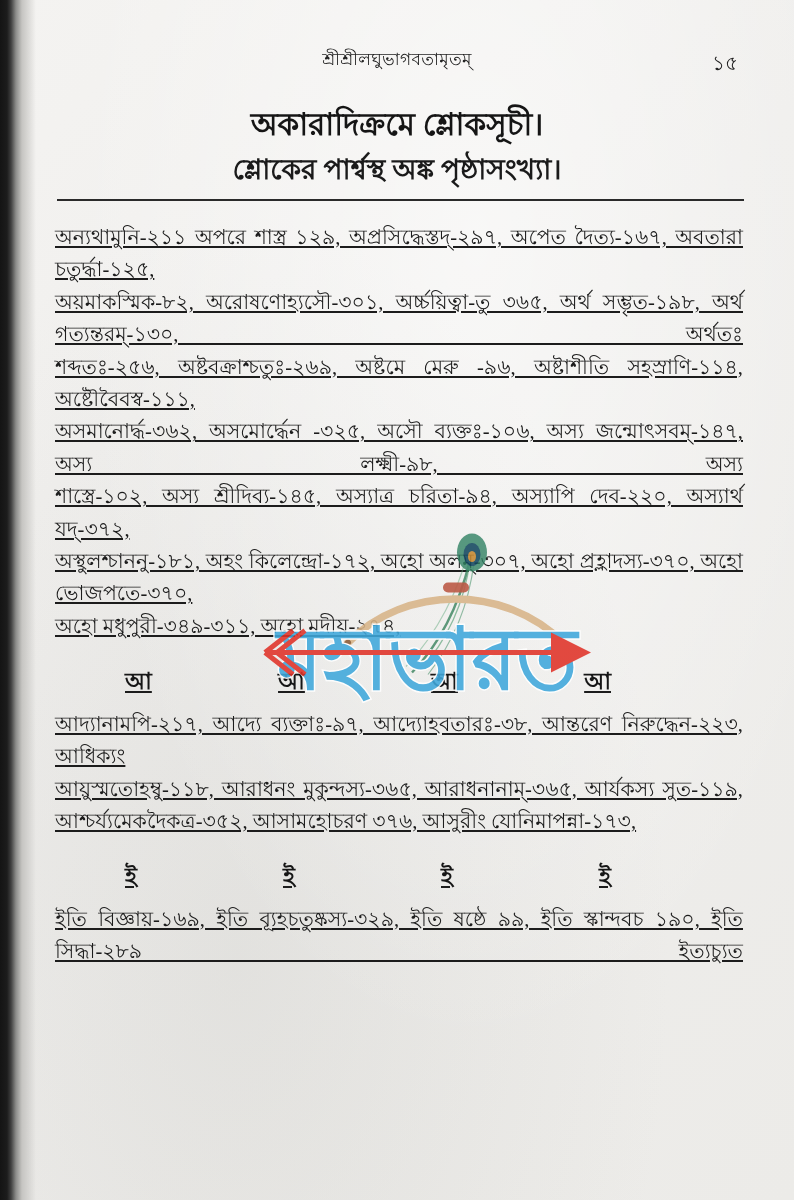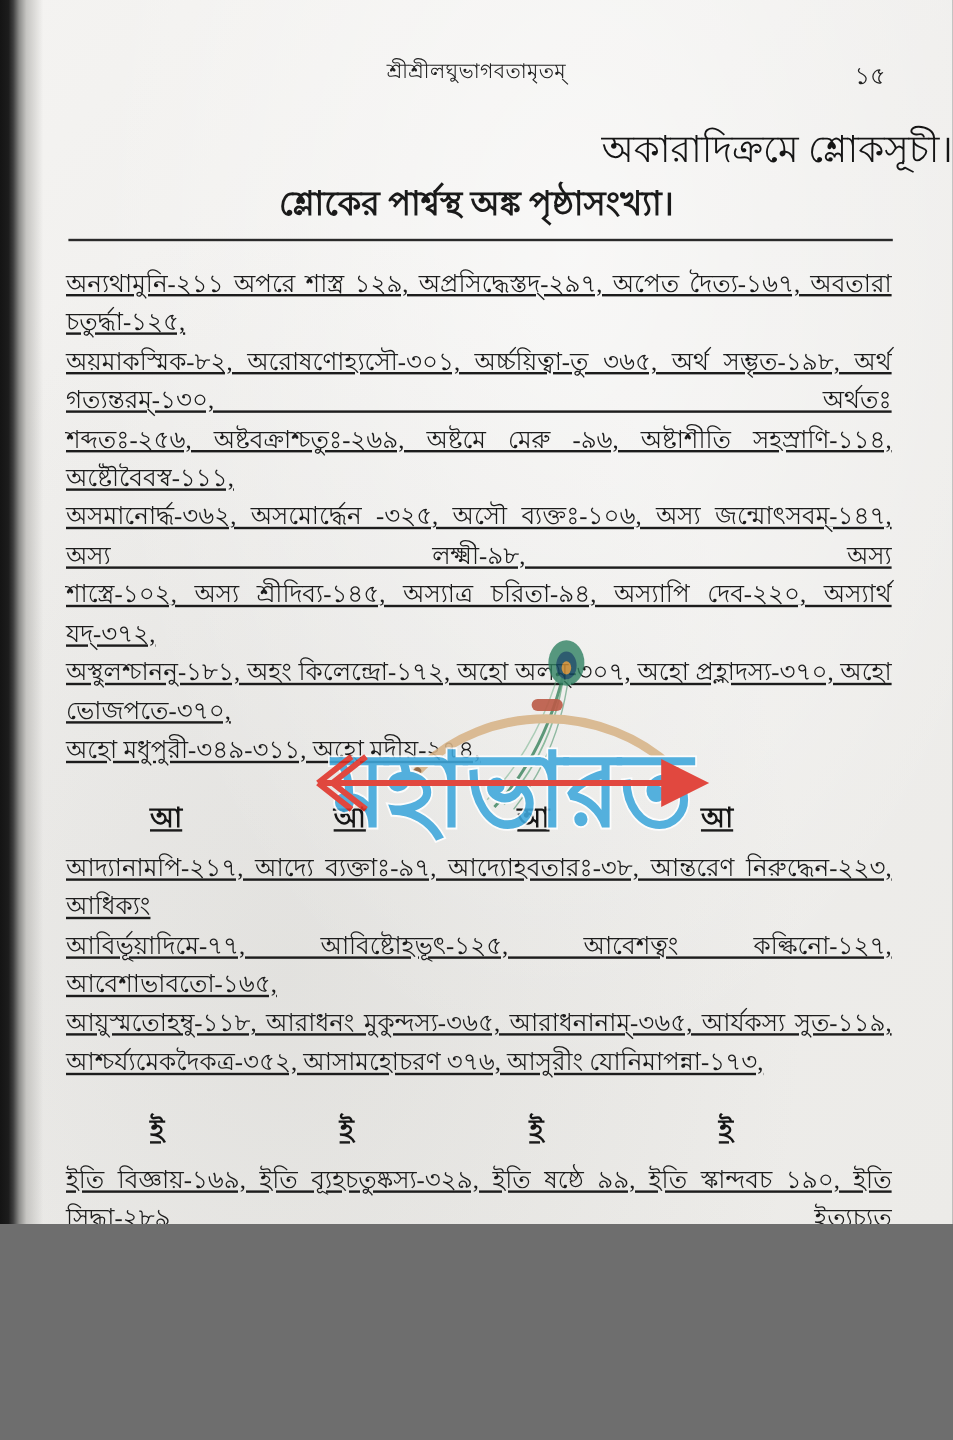--- a/index.html
+++ b/index.html
@@ -1,32 +1,32 @@
 <!DOCTYPE html>
 <html lang="bn"><head>
 <meta charset="utf-8">
 <style>
   html,body{margin:0;padding:0;}
   body{width:794px;height:1200px;overflow:hidden;background:#6e6e6e;}
   .sheet{
-    position:relative;width:794px;height:1020px;overflow:hidden;
+    position:relative;width:794px;height:1200px;overflow:hidden;
     background:
       radial-gradient(ellipse at 60% 20%, rgba(255,255,255,.55), rgba(255,255,255,0) 60%),
       radial-gradient(ellipse at 30% 80%, rgba(190,190,185,.25), rgba(190,190,185,0) 55%),
       linear-gradient(135deg,#f4f3f1 0%,#efeeec 45%,#ecebe8 100%);
     font-family:"Liberation Serif","DejaVu Serif",serif;
     color:#1c1c1c;
   }
   .spine{
     position:absolute;left:0;top:0;bottom:0;width:36px;pointer-events:none;
     background:linear-gradient(90deg,#141414 0px,#1c1c1c 7px,#3f3f3f 11px,#8d8d8b 16px,#c6c5c2 22px,rgba(242,241,239,0) 36px);
   }
   .running-head{position:absolute;top:46px;left:0;right:0;text-align:center;font-size:17px;letter-spacing:.3px;color:#222;}
   .folio{position:absolute;top:48px;right:56px;font-size:20px;color:#222;}
-  .main-title{position:absolute;top:100px;left:0;right:0;text-align:right;font-size:31px;font-weight:normal;color:#151515;}
+  .main-title{position:absolute;top:100px;left:0;right:0;text-align:center;font-size:31px;font-weight:bold;color:#151515;}
   .sub-title{position:absolute;top:148px;left:0;right:0;text-align:center;font-size:28px;font-weight:bold;color:#1a1a1a;}
   .rule{position:absolute;top:199px;left:57px;right:50px;border-top:2.5px solid #2a2a2a;}
   .body-text{position:absolute;top:221px;left:55px;right:51px;font-size:20.5px;line-height:32.4px;}
   .section{margin:0;text-decoration:underline;}
   .section-head{
     display:flex;justify-content:space-between;
     padding-left:70px;padding-right:132px;
     margin-top:24px;margin-bottom:9px;
     font-size:23px;font-weight:bold;color:#161616;
   }
@@ -64,21 +64,20 @@
         <div class="line last">অহো মধুপুরী-৩৪৯-৩১১, অহো মদীয়-২৭৪,</div>
       </div>
       <div class="section">
         <div class="section-head">
           <span>আ</span>
           <span>আ</span>
           <span>আ</span>
           <span>আ</span>
         </div>
         <div class="line">আদ্যানামপি-২১৭, আদ্যে ব্যক্তাঃ-৯৭, আদ্যোহবতারঃ-৩৮, আন্তরেণ নিরুদ্ধেন-২২৩, আধিক্যং</div>
-        <div class="line">আবির্ভূয়াদিমে-৭৭, আবিষ্টোহভূৎ-১২৫, আবেশত্বং কল্কিনো-১২৭, আবেশাভাবতো-১৬৫,</div>
         <div class="line">আয়ুস্মতোহম্বু-১১৮, আরাধনং মুকুন্দস্য-৩৬৫, আরাধনানাম্-৩৬৫, আর্যকস্য সুত-১১৯,</div>
         <div class="line last">আশ্চর্য্যমেকদৈকত্র-৩৫২, আসামহোচরণ ৩৭৬, আসুরীং যোনিমাপন্না-১৭৩,</div>
       </div>
       <div class="section">
         <div class="section-head">
           <span>ই</span>
           <span>ই</span>
           <span>ই</span>
           <span>ই</span>
         </div>

